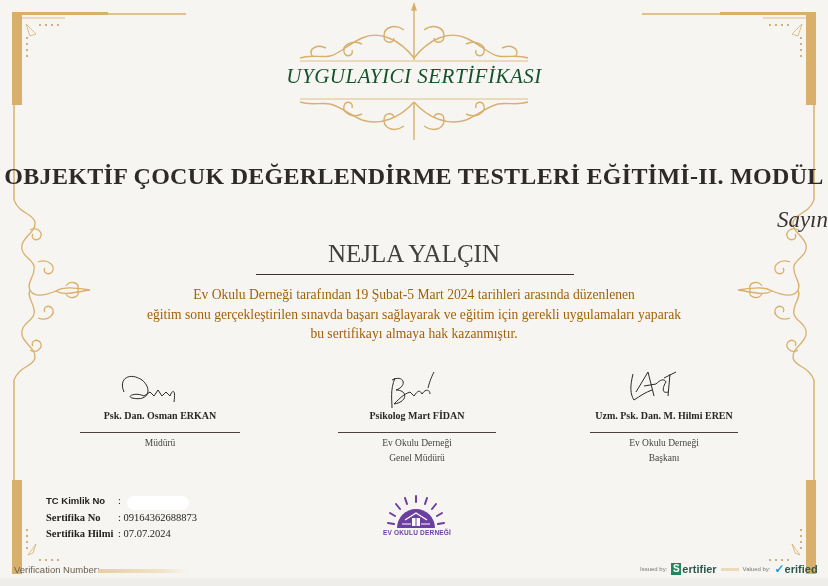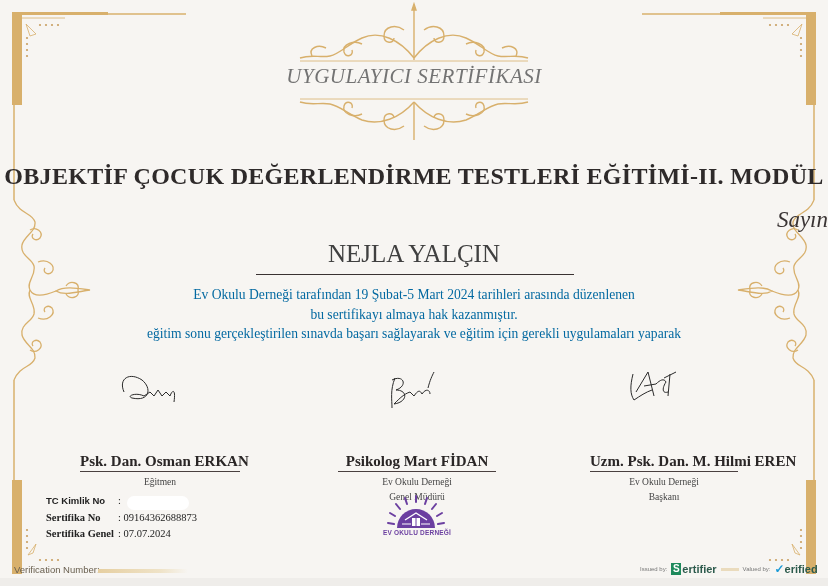--- a/index.html
+++ b/index.html
@@ -9,45 +9,45 @@
     font-family: "DejaVu Serif", "Liberation Serif", serif;
     color: #2a2626;
     position: relative;
   }
   .page { position: absolute; left: 0; top: 0; width: 828px; height: 586px; background: #f7f5f2; }
   .gold { stroke: #d8b06c; fill: none; }
   .frame-svg { position: absolute; left: 0; top: 0; }
   .subtitle {
     position: absolute; left: 0; width: 828px; top: 64px; text-align: center;
     font-family: "Liberation Serif", serif; font-style: italic;
-    font-size: 21px; letter-spacing: 0.5px; color: #737373;
+    font-size: 21px; letter-spacing: 0.5px; color: #14532d;
   }
   .title {
     position: absolute; left: 0; width: 828px; top: 163px; text-align: center;
     font-family: "Liberation Serif", serif; font-weight: bold;
     font-size: 24px; letter-spacing: 0.3px; color: #2e2a2a;
   }
   .salutation {
     position: absolute; left: 0; width: 828px; top: 207px; text-align: right;
     font-family: "Liberation Serif", serif; font-style: italic;
     font-size: 23px; color: #3a3434;
   }
   .recipient {
     position: absolute; left: 0; width: 828px; top: 240px; text-align: center;
     font-family: "Liberation Serif", serif;
     font-size: 25px; color: #404040;
   }
   .name-line { position: absolute; left: 256px; top: 274px; width: 318px; height: 1px; background: #3a3232; }
   .body-text {
     position: absolute; left: 100px; width: 628px; top: 285px; text-align: center;
-    font-family: "Liberation Serif", serif; font-size: 13.6px; line-height: 19.5px; color: #0369a1;
+    font-family: "Liberation Serif", serif; font-size: 13.6px; line-height: 19.5px; color: #a16207;
   }
   .sig { position: absolute; text-align: center; font-family: "Liberation Serif", serif; }
   .sig .signature { height: 34px; }
-  .sig .sig-name { font-weight: bold; font-size: 15px; color: #2a2626; padding-bottom: 1px; border-bottom: 1px solid #4a4040; white-space: nowrap; margin-top: 43px; }
+  .sig .sig-name { font-weight: bold; font-size: 10px; color: #2a2626; padding-bottom: 11px; border-bottom: 1px solid #4a4040; white-space: nowrap; }
   .sig .sig-role { font-size: 9.5px; line-height: 15px; color: #444; margin-top: 3px; }
   .info { position: absolute; left: 46px; top: 493px; font-size: 10.5px; line-height: 16.5px; color: #222; }
   .info .row { display: flex; white-space: nowrap; align-items: flex-end; }
   .info .lbl { font-weight: bold; width: 72px; font-family: "Liberation Serif", serif; }
   .info .lbl.sans { font-family: "Liberation Sans", sans-serif; font-size: 9.5px; }
   .info .val { font-family: "Liberation Serif", serif; }
   .redact { display: inline-block; width: 62px; height: 14px; background: #ffffff; border-radius: 7px; margin-left: 6px; vertical-align: middle; }
   .logo { position: absolute; left: 385px; top: 494px; width: 62px; height: 48px; }
   .logo-text { position: absolute; left: 378px; top: 529px; width: 78px; text-align: center; font-family: "Liberation Sans", sans-serif; font-size: 6.5px; font-weight: bold; color: #6b3fa0; letter-spacing: 0.2px; }
   .footer-left { position: absolute; left: 14px; top: 564px; font-family: "Liberation Sans", sans-serif; font-size: 9.5px; color: #6a6050; }
@@ -192,28 +192,28 @@
   </svg>
 
   <div class="subtitle">UYGULAYICI SERTİFİKASI</div>
   <div class="title">OBJEKTİF ÇOCUK DEĞERLENDİRME TESTLERİ EĞİTİMİ-II. MODÜL</div>
   <div class="salutation">Sayın</div>
   <div class="recipient">NEJLA YALÇIN</div>
   <div class="name-line"></div>
 
   <div class="body-text">
     <div>Ev Okulu Derneği tarafından 19 Şubat-5 Mart 2024 tarihleri arasında düzenlenen</div>
+    <div>eğitim sonu gerçekleştirilen sınavda başarı sağlayarak ve eğitim için gerekli uygulamaları yaparak</div>
     <div>bu sertifikayı almaya hak kazanmıştır.</div>
-    <div>eğitim sonu gerçekleştirilen sınavda başarı sağlayarak ve eğitim için gerekli uygulamaları yaparak</div>
   </div>
 
   <div class="sig" style="left:80px; top:376px; width:160px;">
     <div class="signature"></div>
     <div class="sig-name">Psk. Dan. Osman ERKAN</div>
-    <div class="sig-role">Eğitmen</div>
+    <div class="sig-role">Müdürü</div>
   </div>
   <div class="sig" style="left:338px; top:376px; width:158px;">
     <div class="signature"></div>
     <div class="sig-name">Psikolog Mart FİDAN</div>
     <div class="sig-role">
       <div>Ev Okulu Derneği</div>
       <div>Genel Müdürü</div>
     </div>
   </div>
   <div class="sig" style="left:590px; top:376px; width:148px;">
@@ -229,21 +229,21 @@
     <div class="row">
       <span class="lbl sans">TC Kimlik No</span>
       <span class="val">:</span>
       <span class="redact"></span>
     </div>
     <div class="row">
       <span class="lbl">Sertifika No</span>
       <span class="val">: 09164362688873</span>
     </div>
     <div class="row">
-      <span class="lbl">Sertifika Genel</span>
+      <span class="lbl">Sertifika Hilmi</span>
       <span class="val">: 07.07.2024</span>
     </div>
   </div>
 
   <svg class="logo" viewBox="0 0 62 48">
     <g stroke="#6b3fa0" stroke-width="2" stroke-linecap="round">
       <line x1="31" y1="2" x2="31" y2="8"></line>
       <line x1="20" y1="4" x2="22" y2="10"></line>
       <line x1="42" y1="4" x2="40" y2="10"></line>
       <line x1="11" y1="10" x2="15" y2="15"></line>

